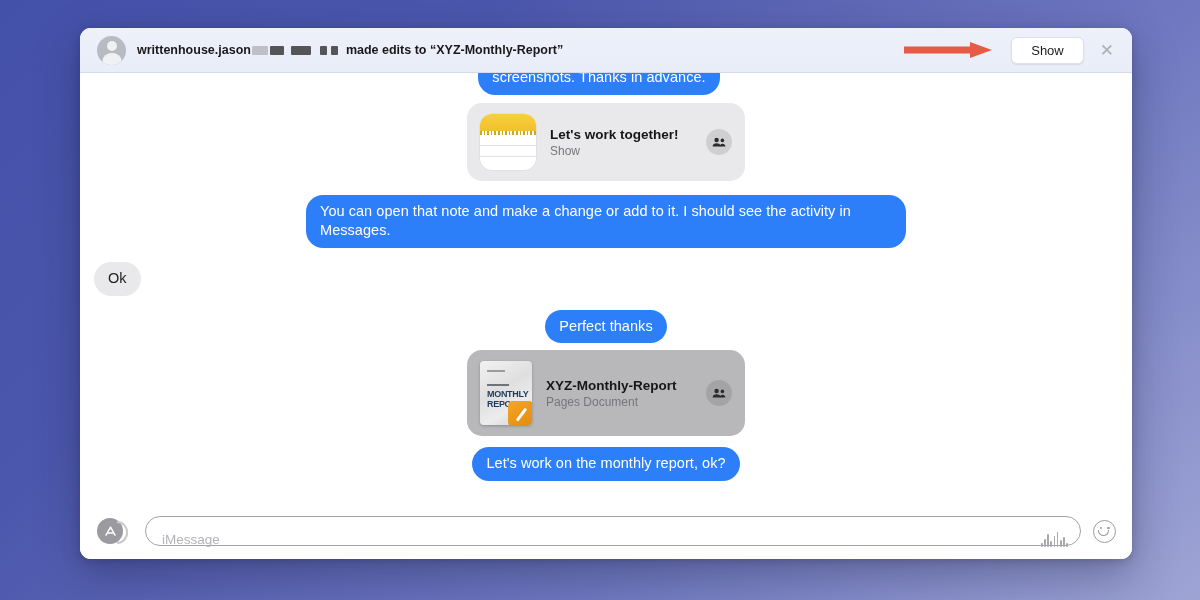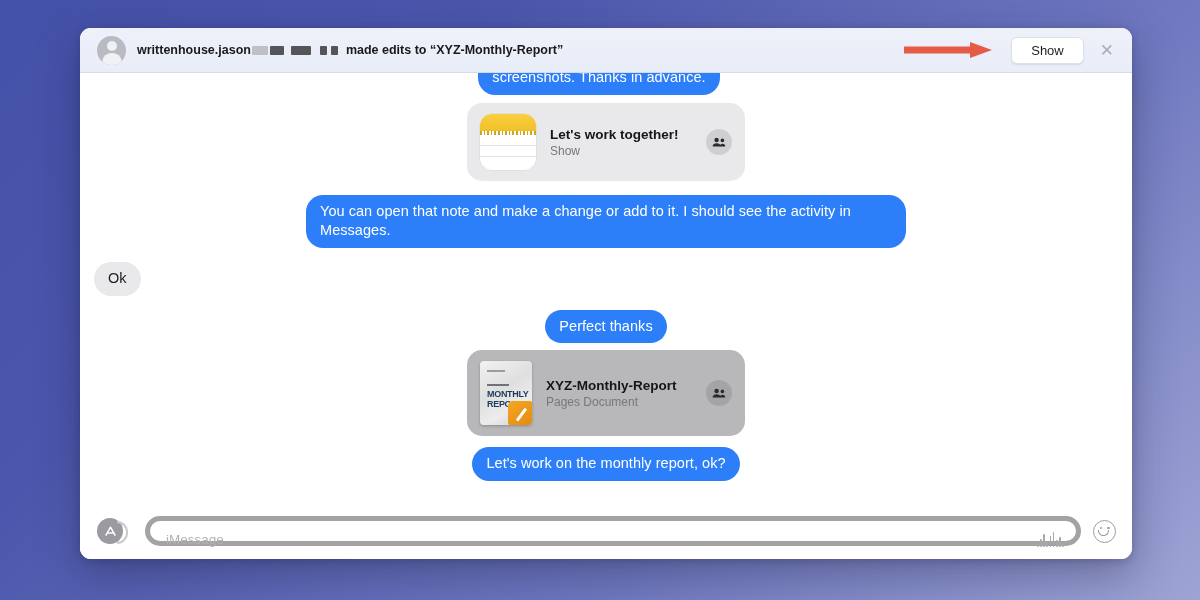--- a/index.html
+++ b/index.html
@@ -199,21 +199,21 @@
     width:26px; height:26px; border-radius:50%; background:#9a9aa0;
     display:flex; align-items:center; justify-content:center; flex:0 0 26px;
     position:relative; cursor:pointer;
   }
   .appstore-btn::after {
     content:""; position:absolute; right:-5px; top:3px; width:9px; height:19px;
     border:2px solid #c9c9ce; border-left:none;
     border-radius:0 11px 11px 0;
   }
   .input-wrap {
-    flex:1 1 auto; height:30px; border:5px solid #a3a3a3; border-radius:15px;
+    flex:1 1 auto; height:30px; border:1px solid #a3a3a3; border-radius:15px;
     display:flex; align-items:center; padding:16px 12px 0 16px; margin-left:10px;
   }
   .input-field {
     flex:1 1 auto; border:none; outline:none; background:transparent;
     font-size:13.5px; color:#1c1c1e; font-family:"Liberation Sans", sans-serif;
   }
   .input-field::placeholder { color:#b3b3b8; }
   .wave { display:flex; align-items:flex-end; gap:1.6px; height:15px; }
   .wave i { display:block; width:1.6px; background:#a7a7ad; border-radius:1px; }
   .emoji-btn {

